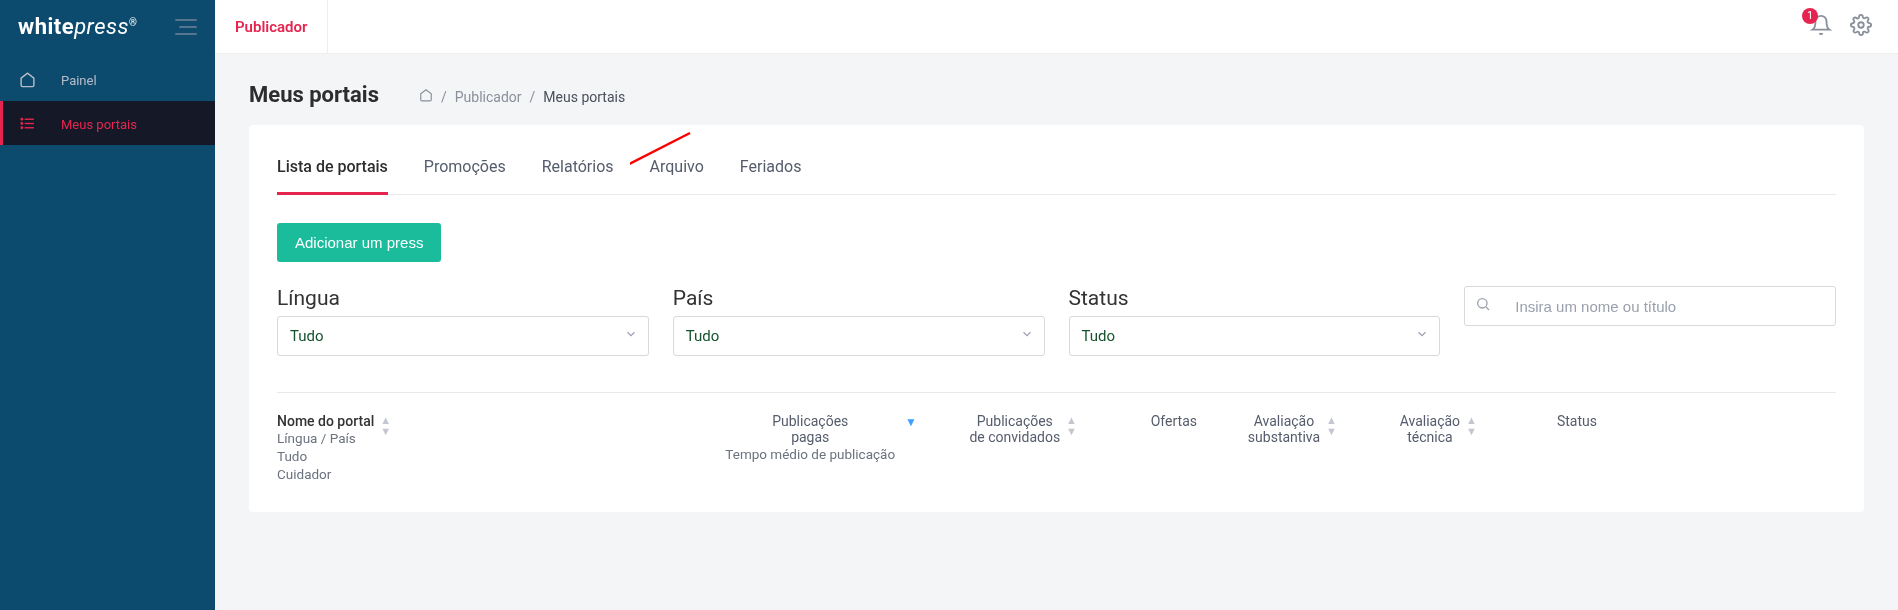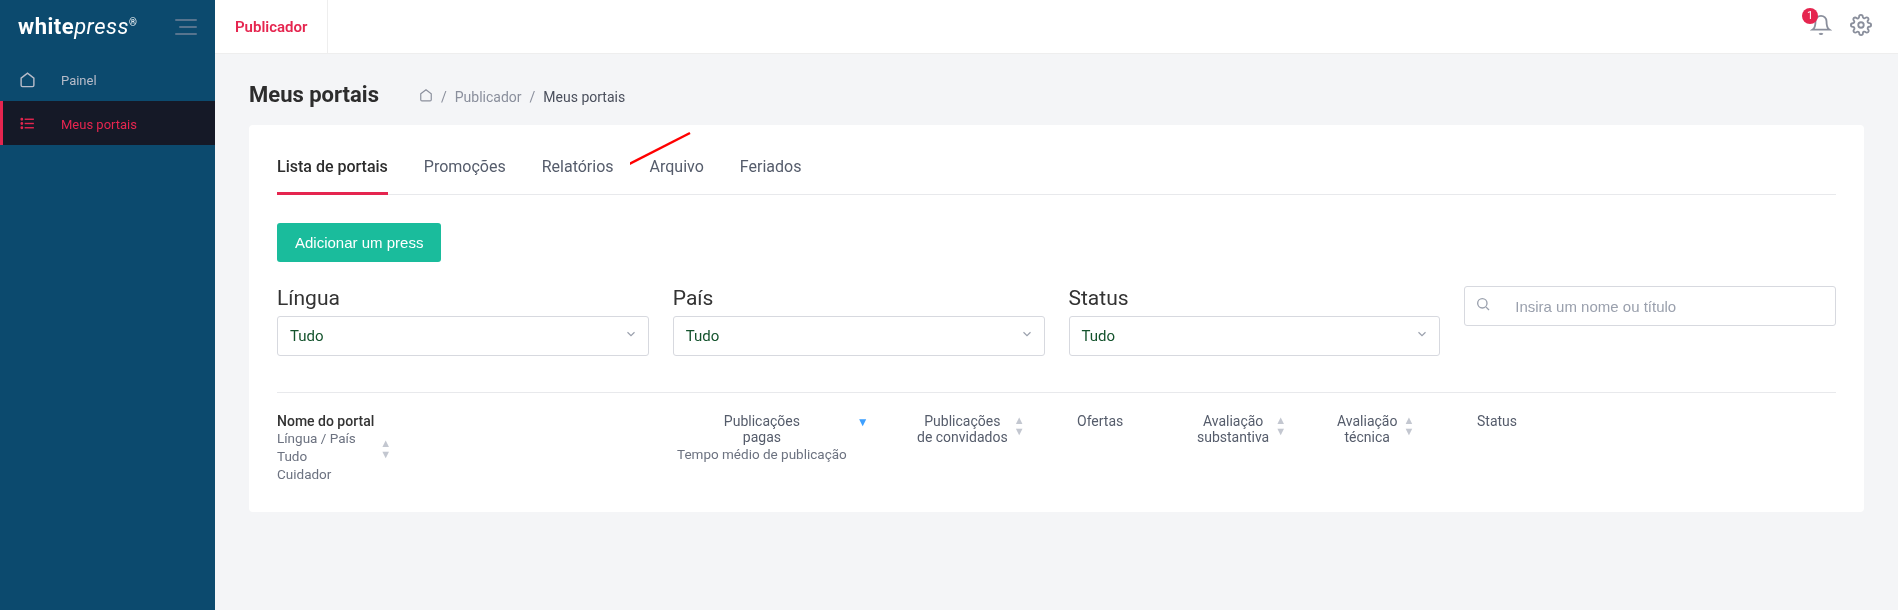--- a/index.html
+++ b/index.html
@@ -56,22 +56,22 @@
   .select { position: relative; border: 1px solid #d7d9df; border-radius: 3px; height: 40px; display: flex; align-items: center; padding: 0 12px; color: #14532d; font-size: 15px; cursor: pointer; background: #fff; }
   .select .chev { position: absolute; right: 10px; color: #9aa0ad; }
   .search-wrap { border: 1px solid #d7d9df; border-radius: 3px; height: 40px; display: flex; align-items: center; padding: 0 10px; gap: 24px; background: #fff; }
   .search-wrap input { border: none; outline: none; flex: 1; font-size: 15px; color: #333; background: transparent; }
   .search-wrap input::placeholder { color: #9aa0ad; }
   .search-icon { color: #9aa0ad; }
 
   .thead { display: flex; border-top: 1px solid #e8e9ec; margin-top: 36px; padding-top: 20px; font-size: 14px; color: #555c6b; }
   .th { display: flex; align-items: flex-start; gap: 6px; }
   .th .sort { color: #c3c7d0; font-size: 11px; line-height: 1; display: flex; flex-direction: column; gap: 0; margin-top: 2px; }
-  .th.center { justify-content: flex-start; text-align: center; }
-  .col1 { width: 400px; align-items: center; }
+  .th.center { justify-content: flex-end; text-align: center; }
+  .col1 { width: 400px; }
   .col2 { width: 240px; }
   .col3 { width: 160px; }
   .col4 { width: 120px; }
   .col5 { width: 140px; }
   .col6 { width: 140px; }
   .col7 { width: 120px; }
   .sub1 { color: #6c7280; font-size: 13.5px; line-height: 1.35; }
   .sub-block { display: flex; flex-direction: column; }
   .col2 .main-h, .col3 .main-h, .col5 .main-h, .col6 .main-h { text-align: center; }
   .down-caret { color: #3ea0ff; font-size: 12px; margin-left: 4px; margin-top: 2px; }

